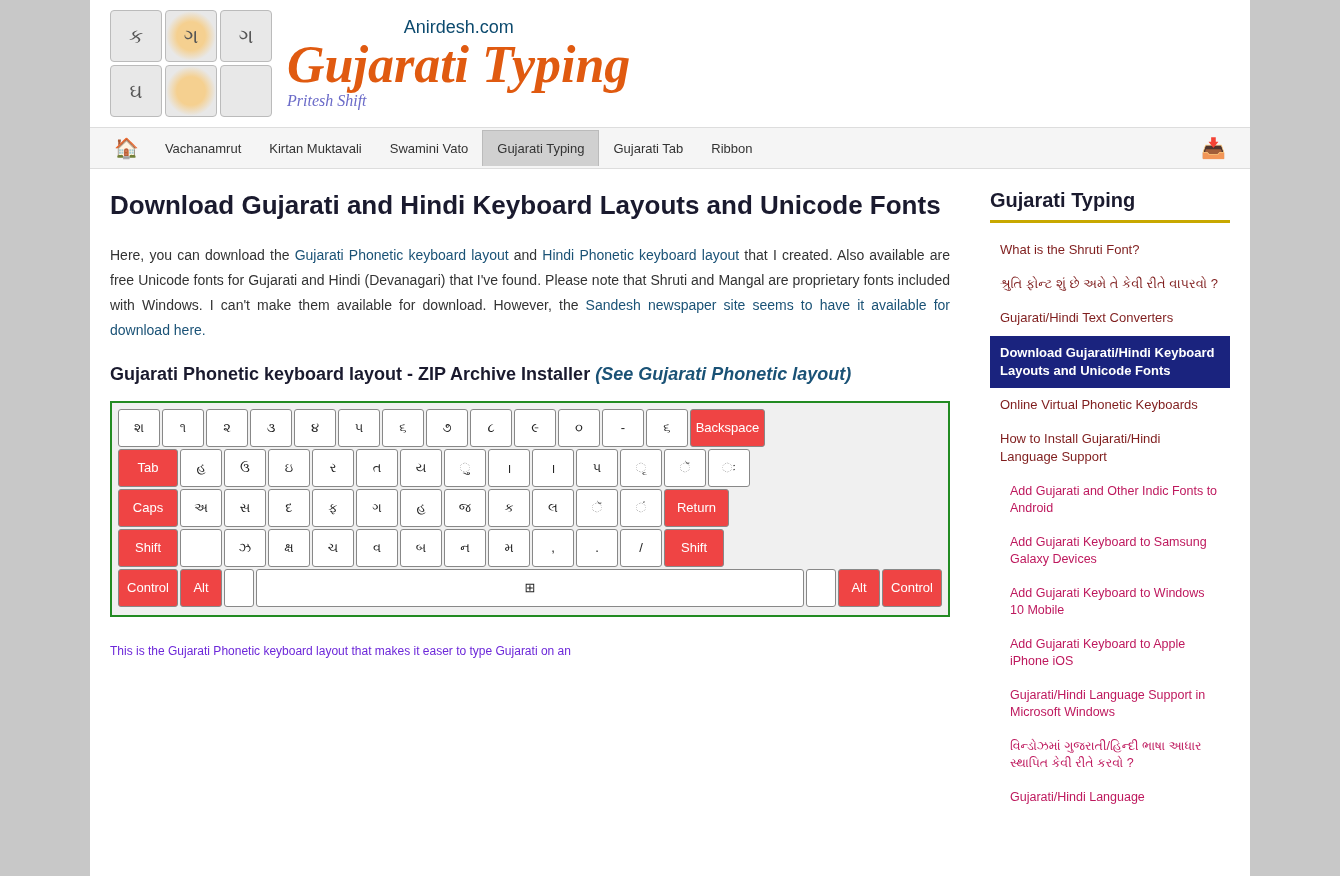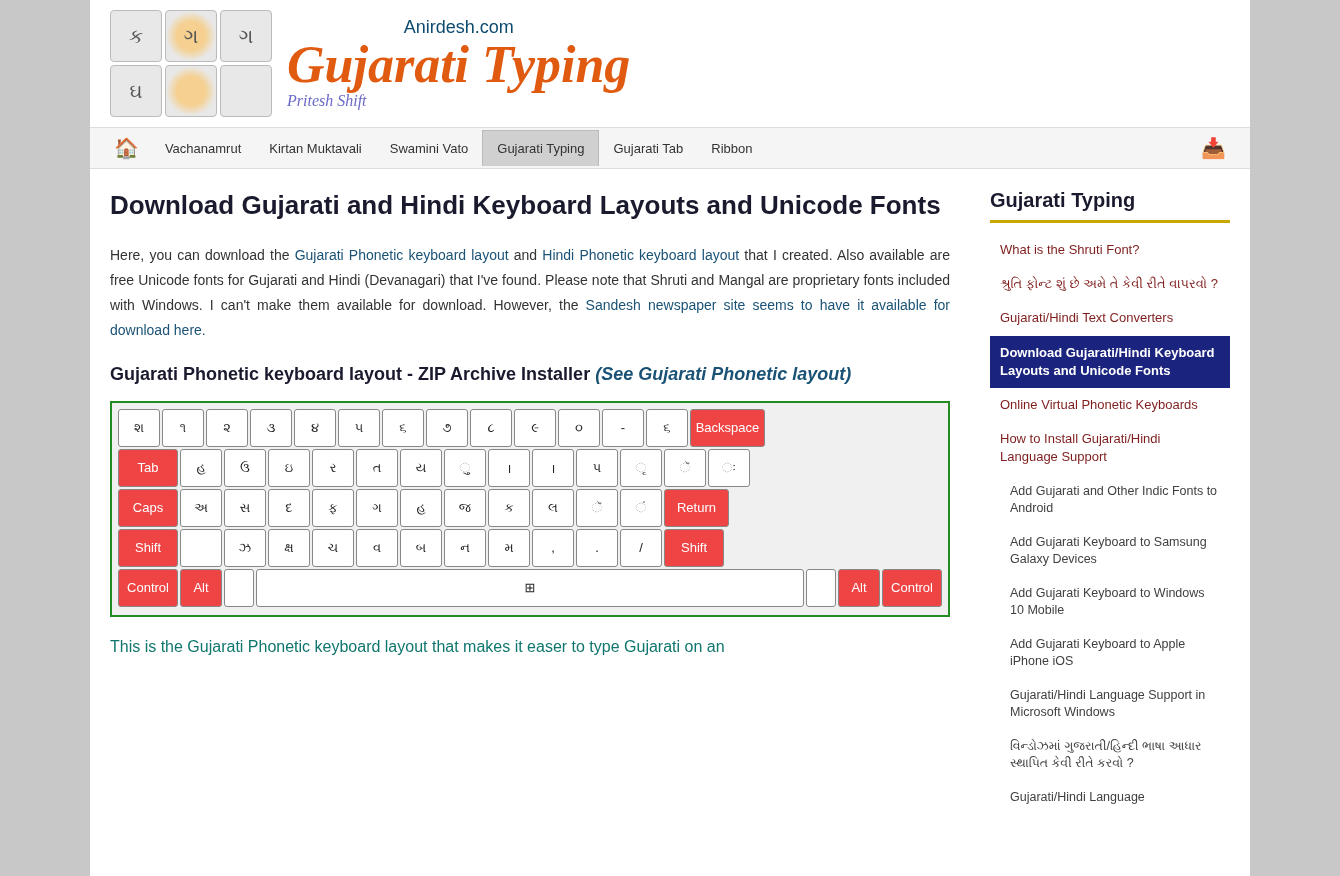--- a/index.html
+++ b/index.html
@@ -175,24 +175,24 @@
       font-size: 13px;
       color: #222;
       position: relative;
     }
     .kb-key.dark {
       background: #ef4444;
       color: #fff;
     }
     .kb-key.wider { min-width: 60px; }
     .bottom-text {
-      font-size: 16px;
-      color: #0f766e;
+      font-size: 12px;
+      color: #6d28d9;
       line-height: 1.7;
-      margin-top: 16px;
+      margin-top: 24px;
     }
     
     .sidebar {
       width: 240px;
       flex-shrink: 0;
     }
     .sidebar-title {
       font-size: 20px;
       font-weight: bold;
       color: #1a1a2e;
@@ -209,21 +209,21 @@
       cursor: pointer;
       line-height: 1.4;
     }
     .sidebar-link.active {
       background: #1a237e;
       color: #fff;
       font-weight: bold;
     }
     .sidebar-link.sub {
       padding-left: 20px;
-      color: #404040;
+      color: #be185d;
       font-size: 12.5px;
     }
   </style>
 </head>
 <body>
 
 <div class="page-wrapper">
 
   <div class="site-header">
     <div class="logo-area">

